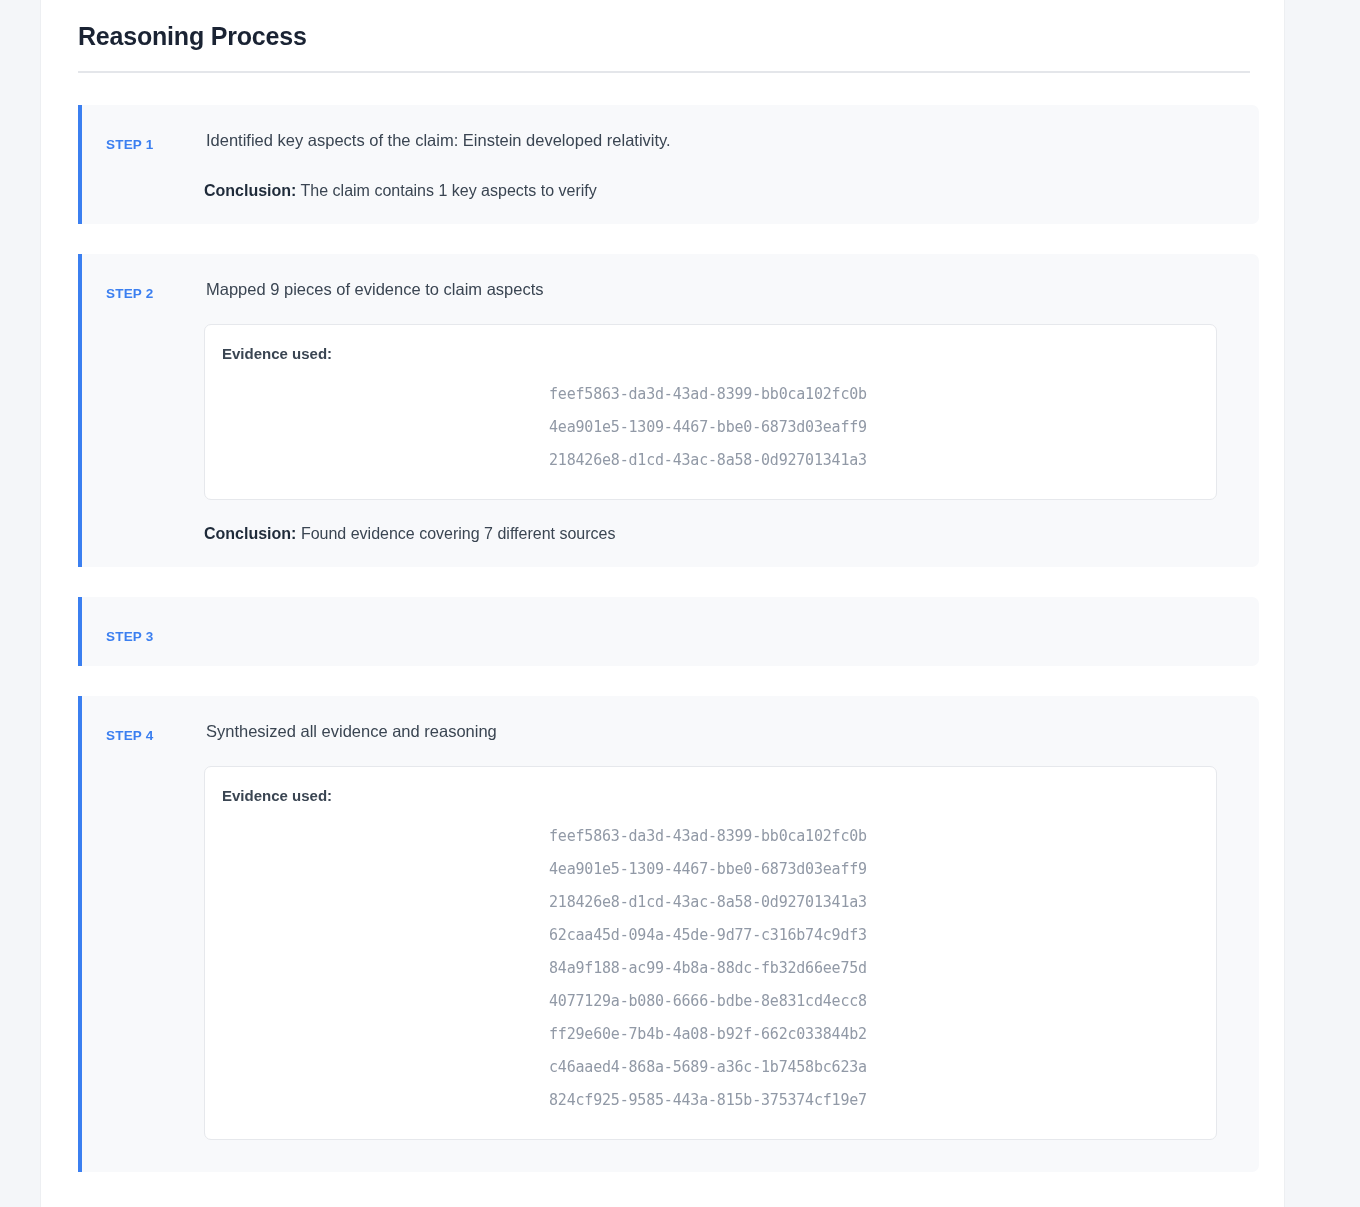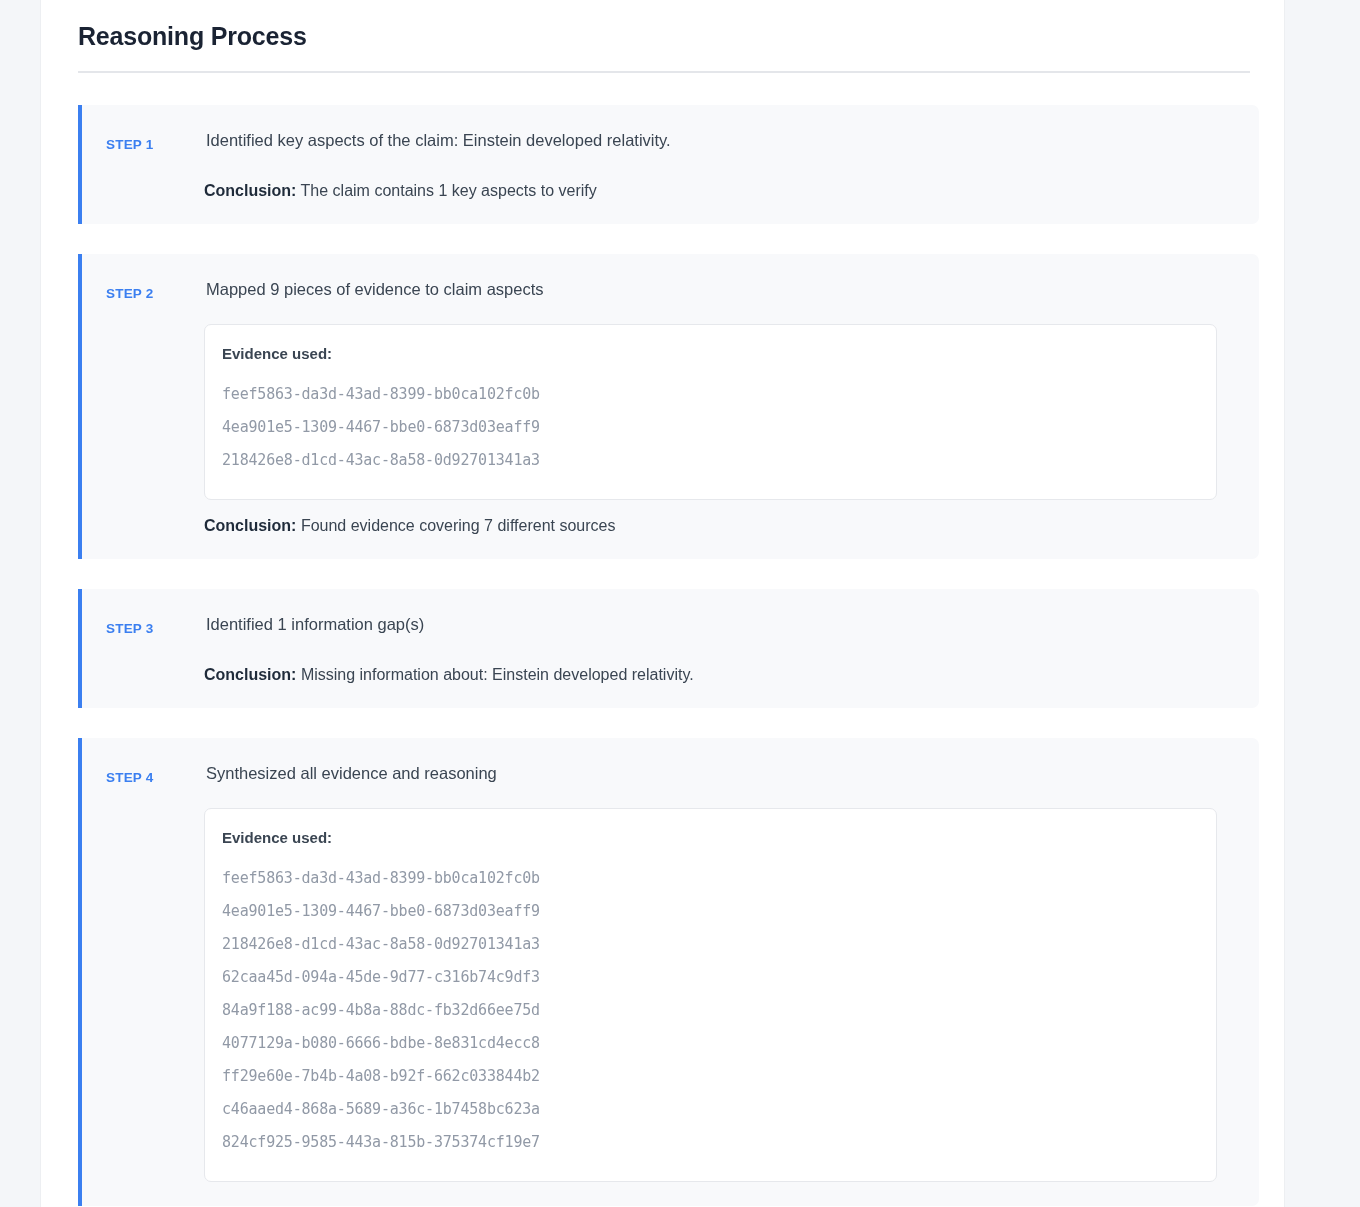--- a/index.html
+++ b/index.html
@@ -93,40 +93,41 @@
     line-height: 1.45;
     margin: 2px;
     padding-bottom: 2px;
   }
 
   .evidence-box {
     background: #ffffff;
     border: 1px solid #e6e8ec;
     border-radius: 7px;
     margin-top: 20px;
-    margin-bottom: 2px;
+    margin-bottom: 10px;
     padding: 20px 22px 22px 17px;
     width: 1013px;
   }
 
   .evidence-title {
     font-size: 15px;
     font-weight: bold;
     color: #3a4552;
     margin: 0 0 15px 0;
     line-height: 1.2;
   }
 
   .evidence-id {
     font-family: "DejaVu Sans Mono", monospace;
     font-size: 15px;
     color: #9199a6;
     line-height: 1;
     padding: 9px 0;
     letter-spacing: -0.2px;
+    text-align: center;
   }
 
   .conclusion {
     font-size: 16px;
     color: #3a4552;
     line-height: 1.45;
     margin: 0;
     padding-top: 22px;
   }
   .step-card.has-evidence .conclusion {
@@ -164,24 +165,20 @@
                 <div class="evidence-title">Evidence used:</div>
                 <div class="evidence-id">feef5863-da3d-43ad-8399-bb0ca102fc0b</div>
                 <div class="evidence-id">4ea901e5-1309-4467-bbe0-6873d03eaff9</div>
                 <div class="evidence-id">218426e8-d1cd-43ac-8a58-0d92701341a3</div>
               </div>
               <p class="conclusion"><span class="conclusion-label">Conclusion:</span><span> Found evidence covering 7 different sources</span></p>
             </div>
           </div>
           <div class="step-card">
             <div class="step-label">STEP 3</div>
-            <div class="step-body">
-              <p class="step-description">Identified 1 information gap(s)</p>
-              <p class="conclusion"><span class="conclusion-label">Conclusion:</span><span> Missing information about: Einstein developed relativity.</span></p>
-            </div>
           </div>
           <div class="step-card has-evidence">
             <div class="step-label">STEP 4</div>
             <div class="step-body">
               <p class="step-description">Synthesized all evidence and reasoning</p>
               <div class="evidence-box">
                 <div class="evidence-title">Evidence used:</div>
                 <div class="evidence-id">feef5863-da3d-43ad-8399-bb0ca102fc0b</div>
                 <div class="evidence-id">4ea901e5-1309-4467-bbe0-6873d03eaff9</div>
                 <div class="evidence-id">218426e8-d1cd-43ac-8a58-0d92701341a3</div>

